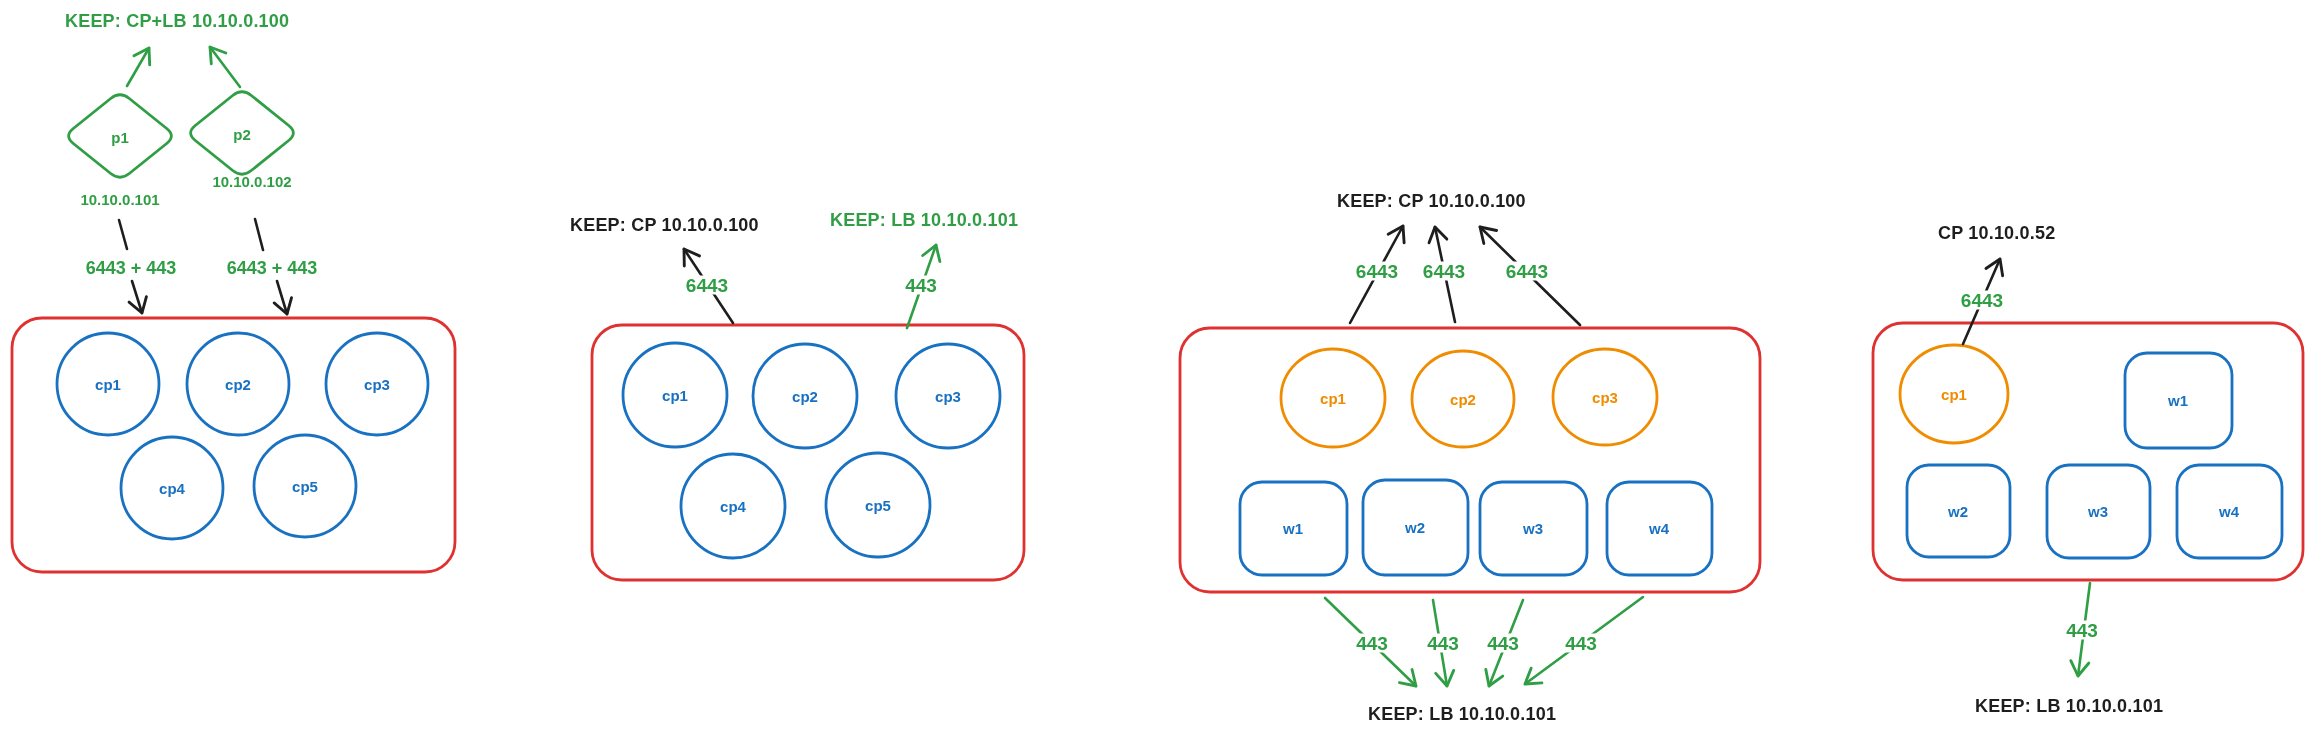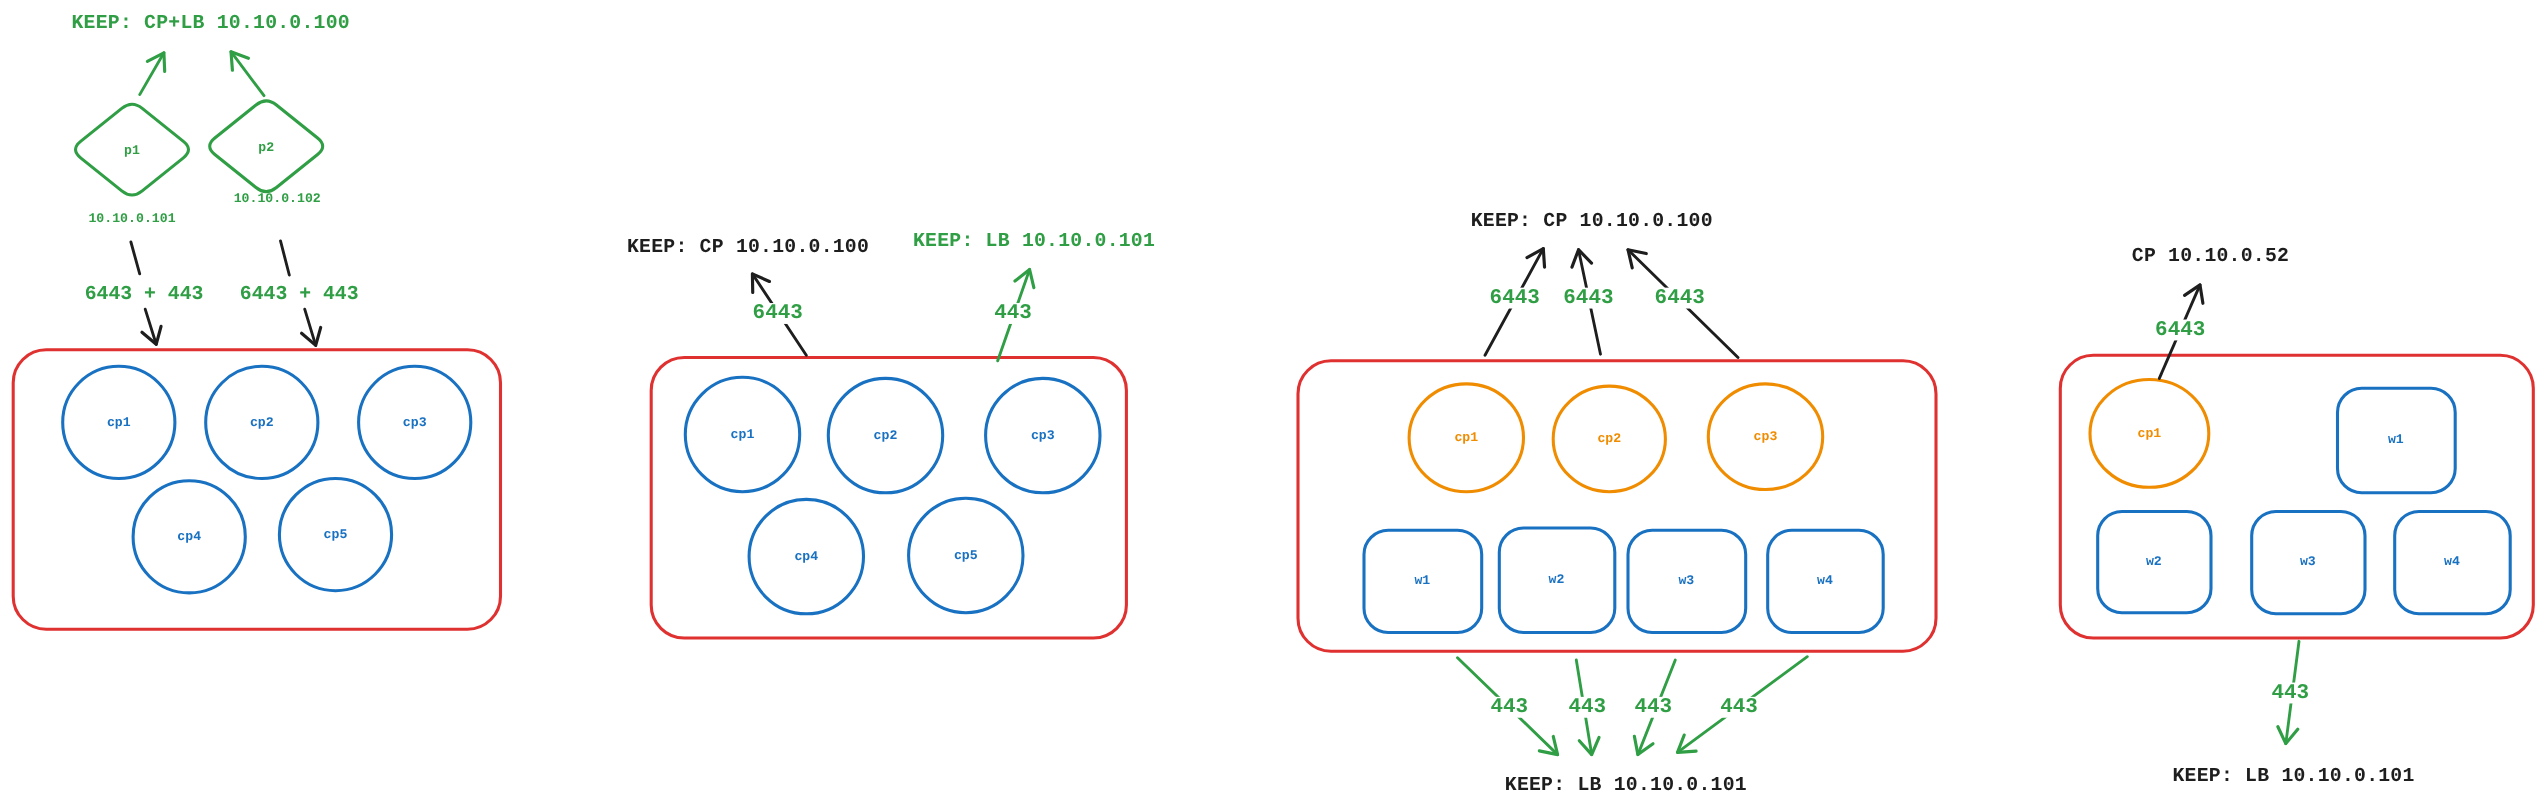--- a/index.html
+++ b/index.html
@@ -1,26 +1,26 @@
 <!DOCTYPE html>
 <html><head>
 <meta charset="utf-8">
 <style>
   html,body{margin:0;padding:0;background:#ffffff;}
   .canvas{position:relative;width:2315px;height:736px;background:#ffffff;
-          font-family:Liberation Mono, monospace;overflow:hidden;}
+          font-family:Liberation Sans, sans-serif;overflow:hidden;}
   svg.layer{position:absolute;left:0;top:0;}
   .lbl{position:absolute;white-space:nowrap;line-height:1;font-weight:600;}
   .ctr{transform:translate(-50%,-50%);}
   .ttl{font-weight:700;letter-spacing:.2px;}
   .green{color:#2f9e44}
   .black{color:#1e1e1e}
   .blue{color:#1971c2}
   .orange{color:#f08c00}
-  .t17{font-size:12px}
+  .t17{font-size:15px}
   .t18{font-size:18px}
   .t19{font-size:19px}
   .gap{background:#ffffff;padding:0 3px;}
 </style>
 </head>
 <body>
 
 <div class="canvas">
 
   <svg class="layer" width="2315" height="736" viewBox="0 0 2315 736">

